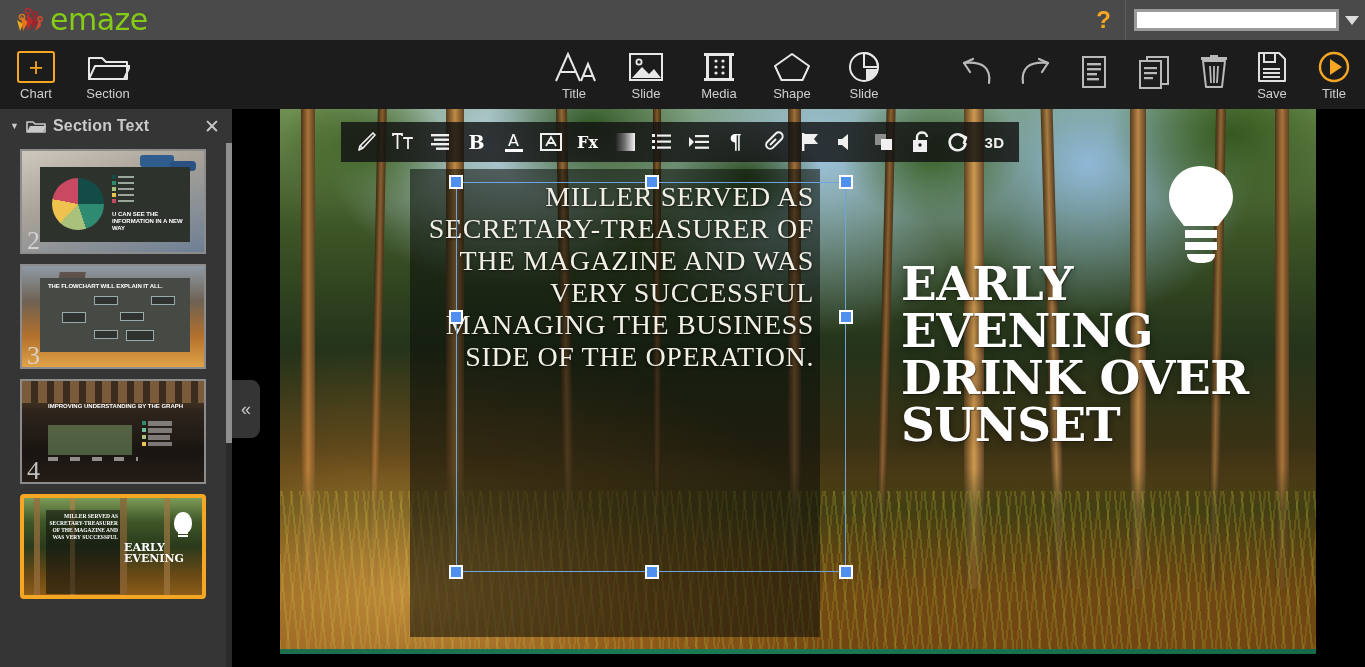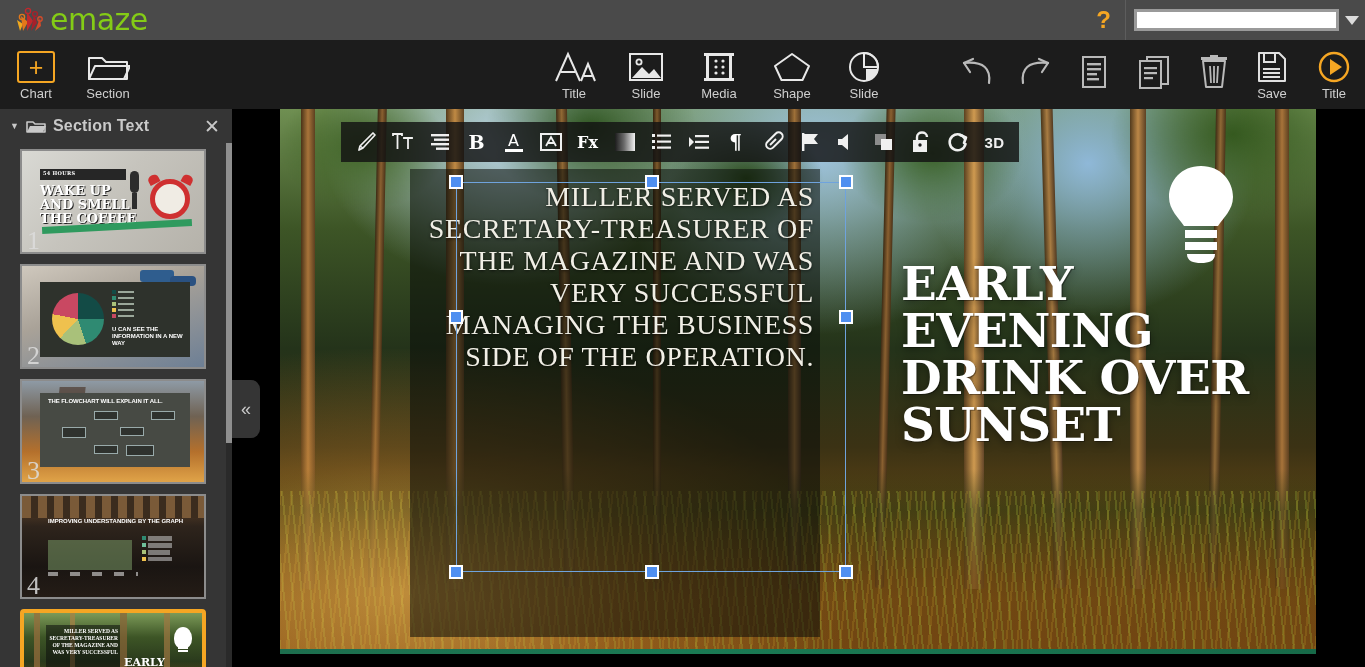--- a/index.html
+++ b/index.html
@@ -410,33 +410,20 @@
           <path d="M1 13 L1 3 L7 3 L9 5 L19 5 L19 13 Z" fill="none" stroke="#c9c9c9" stroke-width="1.6" stroke-linejoin="round"></path>
           <path d="M1 13 L4 7 L20 7 L17 13 Z" fill="#c9c9c9"></path>
         </svg>
       </span>
       <span class="sec-title">Section Text</span>
       <span class="sec-close">✕</span>
     </div>
 
     <div class="thumbs">
 
-      <div class="thumb">
-        <div class="tbg" style="background:linear-gradient(135deg,#d9d9d4 0%,#c6c4bd 45%,#b5b2aa 100%)"></div>
-        <div class="tpanel" style="left:18px;top:18px;width:86px;height:11px;background:#262626"></div>
-        <div class="ttext" style="left:21px;top:19px;font-size:5px;letter-spacing:.3px">54 HOURS</div>
-        <div class="ttext" style="left:18px;top:33px;width:98px;font-size:13px;line-height:14px;text-shadow:1px 1px 0 #222">WAKE UP AND SMELL THE COFFEE</div>
-        <div style="position:absolute;left:108px;top:20px;width:9px;height:22px;background:#2c2c2c;border-radius:5px"></div>
-        <div style="position:absolute;left:110px;top:42px;width:5px;height:16px;background:#2c2c2c"></div>
-        <div style="position:absolute;left:128px;top:28px;width:40px;height:40px;border:5px solid #cf3030;border-radius:50%;background:#f0ece4"></div>
-        <div style="position:absolute;left:126px;top:24px;width:11px;height:9px;background:#cf3030;border-radius:50% 50% 0 0;transform:rotate(-28deg)"></div>
-        <div style="position:absolute;left:160px;top:24px;width:11px;height:9px;background:#cf3030;border-radius:50% 50% 0 0;transform:rotate(28deg)"></div>
-        <div style="position:absolute;left:20px;top:72px;width:150px;height:7px;background:#2f9a5e;transform:rotate(-3deg)"></div>
-        <div class="thumb-num">1</div>
-      </div>
 
       <div class="thumb">
         <div class="tbg" style="background:linear-gradient(160deg,#cfc8bd 0%,#a9a298 40%,#6d7f95 100%)"></div>
         <div style="position:absolute;left:118px;top:4px;width:34px;height:12px;background:#2f5d8e;border-radius:3px"></div>
         <div style="position:absolute;left:148px;top:10px;width:26px;height:10px;background:#2a5181;border-radius:4px"></div>
         <div class="tpanel" style="left:18px;top:16px;width:150px;height:75px;background:#2e322c"></div>
         <div style="position:absolute;left:30px;top:27px;width:52px;height:52px;border-radius:50%;
           background:conic-gradient(#134b46 0 25%, #2f8a72 25% 45%, #a9c17a 45% 62%, #efc14e 62% 78%, #c94862 78% 100%)"></div>
         <div style="position:absolute;left:30px;top:31px;width:52px;height:52px;border-radius:50%;
           background:conic-gradient(#0d3a36 0 25%, #236b58 25% 45%, #87a05d 45% 62%, #c99c35 62% 78%, #a63850 78% 100%);z-index:-1"></div>

